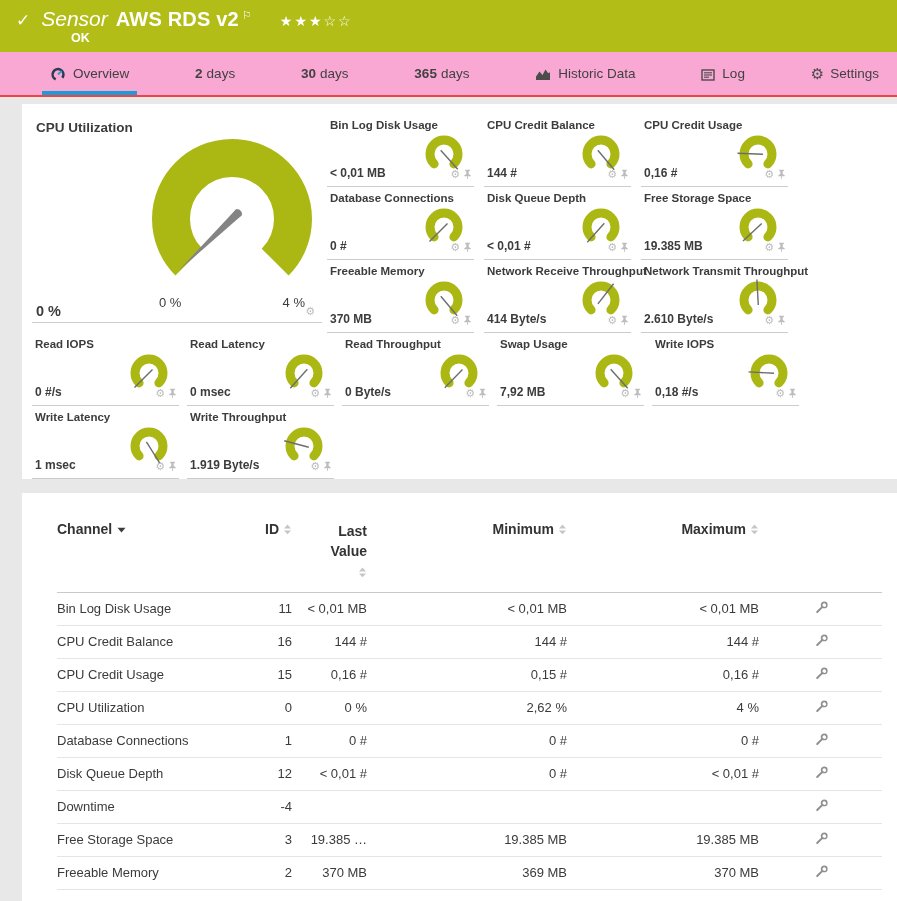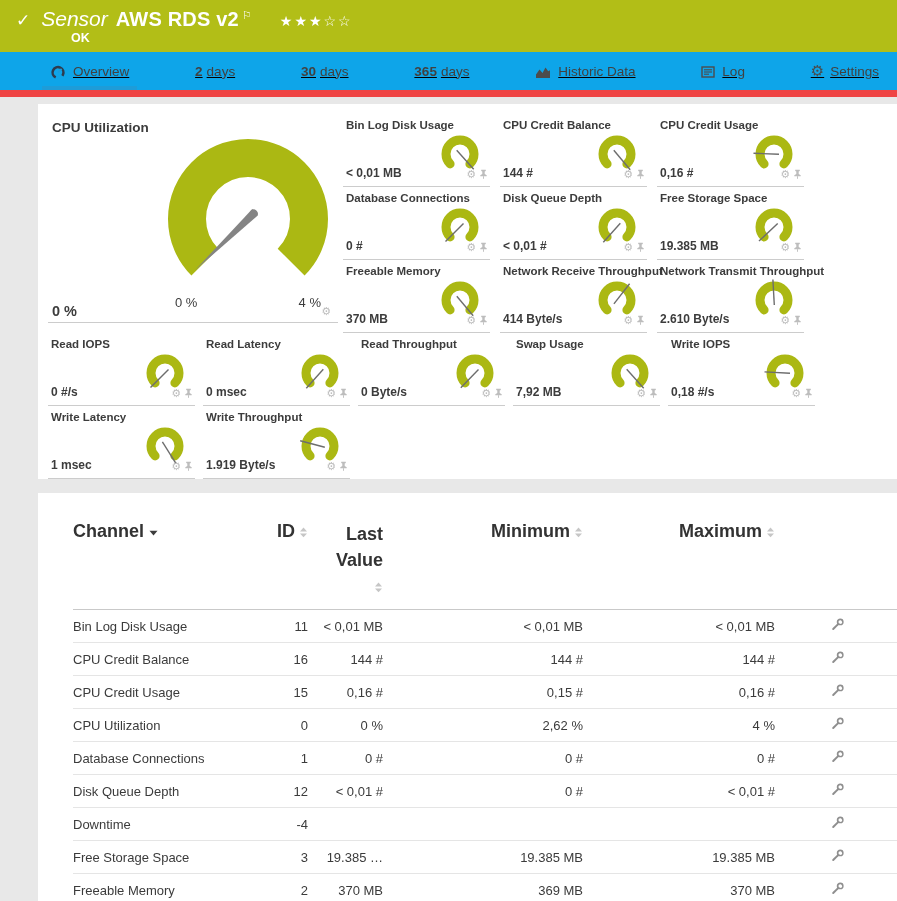--- a/index.html
+++ b/index.html
@@ -19,51 +19,50 @@
   .topbar{height:52px;background:var(--green-header);color:#fff;padding:7px 0 0 16px;}
   .topline{display:flex;align-items:baseline;white-space:nowrap;}
   .check{font-size:17px;font-weight:bold;margin-right:11px;}
   .kind{font-style:italic;font-size:21px;margin-right:8px;}
   .sname{font-size:20px;font-weight:bold;letter-spacing:.2px;}
   .flag{font-size:11px;position:relative;top:-7px;margin-left:3px;}
   .stars{margin-left:28px;font-size:14px;letter-spacing:2px;}
   .status{margin-left:55px;font-size:12.5px;font-weight:bold;margin-top:0;}
   
   .tabbar{
-    height:45px;background:#0ea5e9;display:flex;align-items:stretch;
+    height:45px;background:#f9a8d4;display:flex;align-items:stretch;
     justify-content:space-between;padding:0 10px 0 42px;
-    border-bottom:7px solid #ef4444;
-    text-decoration:underline;
+    border-bottom:2px solid #ef4444;
   }
   .tab{display:flex;align-items:center;padding:0 8px;font-size:13.5px;color:#414141;cursor:pointer;border-bottom:4px solid transparent;padding-top:4px;}
   .tab.active{border-bottom-color:var(--blue);}
   .tab .tab-icon{display:inline-flex;margin-right:7px;position:relative;top:1px;}
   .tab b{font-weight:bold;margin-right:4px;}
   .tab .gearglyph{font-size:15px;color:#4a4a4a;margin-right:6px;}
   
-  .panel{background:#fff;margin-left:38px;position:relative;}
+  .panel{background:#fff;margin-left:22px;position:relative;}
   #panel-gauges{margin-top:7px;height:375px;}
   #panel-table{margin-top:14px;height:420px;padding:28px 0 0 35px;}
   
   #main-tile{position:absolute;left:10px;top:10px;width:290px;height:209px;border-bottom:1px solid #ccc;}
   .gtitle-main{position:absolute;left:4px;top:6px;font-size:13.5px;font-weight:600;color:#3c3c3c;}
   #main-dial{position:absolute;left:115px;top:23px;}
   #main-scale{position:absolute;left:115px;top:181px;width:170px;display:flex;justify-content:space-between;padding:0 12px;font-size:13px;color:#3c3c3c;}
   #main-value{position:absolute;left:4px;bottom:3px;font-size:14.5px;font-weight:600;color:#3c3c3c;}
   #grid-a{position:absolute;left:305px;top:10px;width:472px;display:grid;grid-template-columns:repeat(3,157px);grid-auto-rows:73px;}
   #grid-b{position:absolute;left:10px;top:229px;width:776px;display:grid;grid-template-columns:repeat(5,155px);grid-auto-rows:73px;}
   .gtile{position:relative;width:147px;border-bottom:1px solid #ccc;}
   .gtitle{position:absolute;left:3px;top:5px;font-size:11.5px;font-weight:600;color:#3c3c3c;white-space:nowrap;z-index:2;}
   .gsvg{position:absolute;right:5px;top:15px;}
   .gvalue{position:absolute;left:3px;bottom:6px;font-size:12px;font-weight:600;color:#3c3c3c;white-space:nowrap;}
   .ticons{position:absolute;right:2px;bottom:3px;display:flex;align-items:center;gap:3px;}
   .ticons .gearglyph{font-size:11px;color:#bdbdbd;line-height:1;}
   #main-tile .ticons{right:4px;bottom:5px;}
   
-  .thead{display:flex;align-items:flex-start;padding-bottom:10px;border-bottom:1px solid #c9c9c9;font-size:18px;font-weight:bold;color:#333;width:825px;}
+  .thead{display:flex;align-items:flex-start;padding-bottom:10px;border-bottom:1px solid #c9c9c9;font-size:14px;font-weight:bold;color:#333;width:825px;}
   .trow{display:flex;align-items:center;height:33px;border-bottom:1px solid #e5e5e5;font-size:13px;color:#3b3b3b;width:825px;}
   .col-channel{width:200px;text-align:left;}
   .col-id{width:35px;text-align:right;}
   .col-last{width:75px;text-align:right;}
   .col-min{width:200px;text-align:right;}
   .col-max{width:192px;text-align:right;}
   .col-act{width:80px;display:flex;justify-content:center;padding-left:45px;}
   .hcell{display:flex;justify-content:flex-end;align-items:flex-start;}
   .hcell.left{justify-content:flex-start;}
   .sorticon{margin-left:4px;position:relative;top:1px;}

